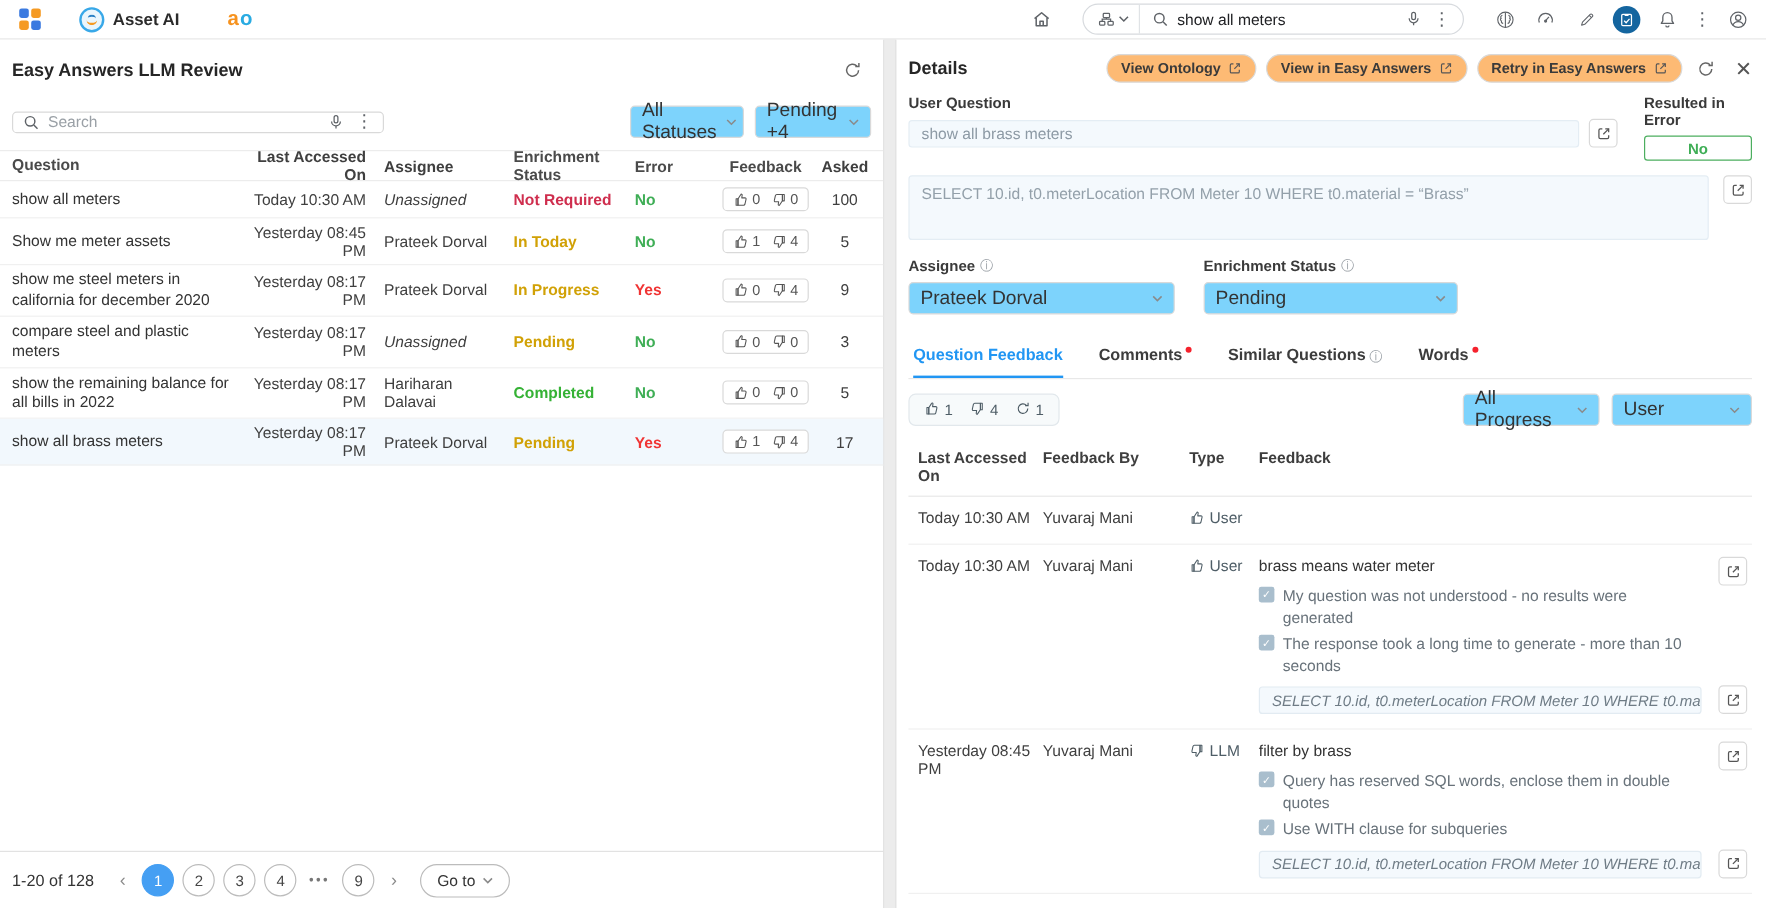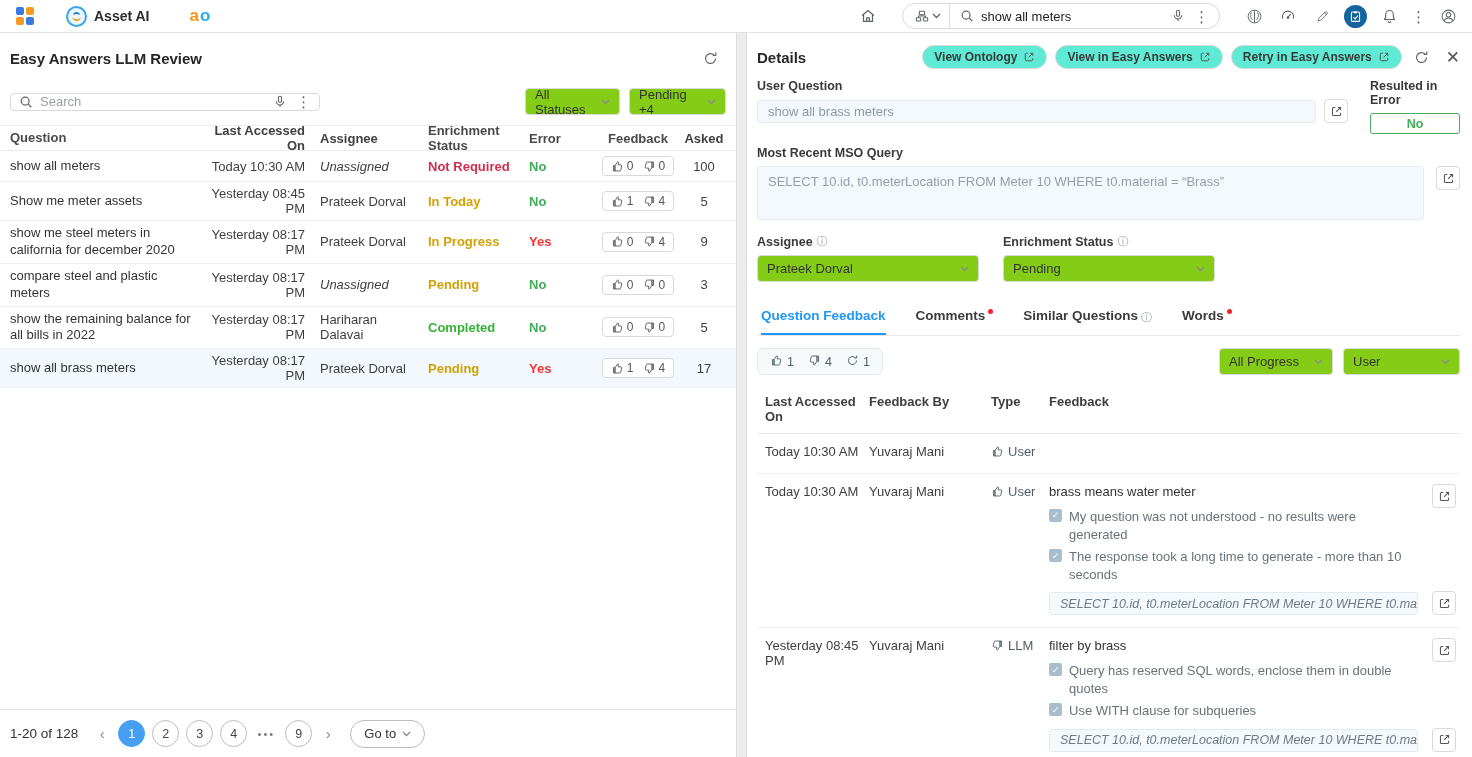--- a/index.html
+++ b/index.html
@@ -41,21 +41,21 @@
   .tabs { display:flex; }
   .tab { font-size:13.5px; font-weight:bold; color:#3c3c3c; padding:9px 18px 8px; cursor:pointer; border-bottom:2px solid transparent; }
   .tab.active { color:#2196f3; border-bottom-color:#2196f3; }
   .toggle-wrap { display:flex; align-items:center; gap:8px; padding-bottom:9px; }
   .switch { width:28px; height:15px; border-radius:8px; background:#2b9af3; position:relative; cursor:pointer; }
   .switch .knob { position:absolute; right:2px; top:2px; width:11px; height:11px; border-radius:50%; background:#fff; }
   .toggle-label { font-size:13px; color:#333; }
   .filter-row { display:flex; align-items:center; padding:12px 10px 10px; }
   .searchbox { width:310px; height:18px; border:1px solid #d9d9d9; border-radius:4px; display:flex; align-items:center; gap:7px; padding:0 8px; }
   .searchbox .ph { color:#9aa0a6; font-size:13px; flex:1; }
-  .sel { height:27px; border:1px solid #d9d9d9; border-radius:4px; background:#84cc16; display:flex; align-items:center; justify-content:space-between; gap:8px; padding:0 9px; font-size:13px; color:#333; cursor:pointer; }
+  .sel { height:27px; border:1px solid #d9d9d9; border-radius:4px; background:#7dd3fc; display:flex; align-items:center; justify-content:space-between; gap:8px; padding:0 9px; font-size:16px; color:#333; cursor:pointer; }
   .filter-row .spacer { flex:1; }
   .sel.statuses { width:95px; margin-right:9px; }
   .sel.pending { width:97px; }
 
   .lt { font-size:13px; }
   .lt-header { display:flex; align-items:center; border-top:1px solid #ececec; border-bottom:1px solid #ececec; padding:0 10px; height:26px; font-weight:bold; color:#4a4a4a; }
   .lt-row { display:flex; align-items:center; border-bottom:1px solid #f0f0f0; padding:4px 10px; min-height:31px; cursor:pointer; }
   .lt-row.selected { background:#f2f8fd; }
   .c-q { flex:1; padding-right:6px; line-height:1.3; }
   .c-acc { width:100px; text-align:right; color:#3f3f3f; }
@@ -74,21 +74,21 @@
   .pg-nav { color:#8a8a8a; font-size:15px; width:20px; text-align:center; cursor:pointer; }
   .pg-circle { width:27px; height:27px; border-radius:50%; border:1px solid #bcbcbc; display:flex; align-items:center; justify-content:center; font-size:12.5px; color:#444; cursor:pointer; background:#fff; }
   .pg-circle.active { background:#459ff3; border-color:#459ff3; color:#fff; }
   .pg-dots { color:#777; letter-spacing:2px; font-size:11px; width:24px; text-align:center; }
   .goto { height:28px; border:1px solid #bcbcbc; border-radius:14px; display:flex; align-items:center; gap:6px; padding:0 13px; font-size:13px; color:#333; margin-left:6px; cursor:pointer; }
 
   
   .rp-head { display:flex; align-items:center; padding:12px 0 10px; }
   .rp-title { font-size:15px; font-weight:bold; color:#262626; }
   .rp-actions { margin-left:auto; display:flex; align-items:center; gap:8px; }
-  .pill-btn { height:24px; border:1px solid #d9d9d9; border-radius:13px; background:#5eead4; display:flex; align-items:center; gap:6px; padding:0 11px; font-size:12px; font-weight:bold; color:#3a3a3a; cursor:pointer; }
+  .pill-btn { height:24px; border:1px solid #d9d9d9; border-radius:13px; background:#fdba74; display:flex; align-items:center; gap:6px; padding:0 11px; font-size:12px; font-weight:bold; color:#3a3a3a; cursor:pointer; }
   .rp-close { font-size:17px; color:#555; margin-left:4px; cursor:pointer; }
   .flabel { font-size:12.5px; font-weight:bold; color:#3a3a3a; margin-bottom:6px; display:flex; align-items:center; gap:4px; }
   .info-i { color:#9aa0a6; font-size:11px; font-weight:normal; }
   .uq-row { display:flex; gap:22px; }
   .uq-main { flex:1; }
   .uq-input-row { display:flex; gap:8px; align-items:center; }
   .lt-input { flex:1; height:23px; background:#f4f9fd; border:1px solid #e4edf4; border-radius:3px; display:flex; align-items:center; padding:0 10px; font-size:13px; color:#8d9aa5; }
   .sq-btn { width:24px; height:24px; border:1px solid #d9d9d9; border-radius:4px; background:#fff; display:flex; align-items:center; justify-content:center; color:#555; cursor:pointer; flex:0 0 auto; }
   .err-col { width:90px; }
   .err-col .flabel { justify-content:center; }
@@ -523,21 +523,20 @@
               </button>
           </div>
         </div>
         <div class="err-col">
           <div class="flabel">Resulted in Error</div>
           <div class="no-badge">No</div>
         </div>
       </div>
 
       <div class="mso-block">
-        <div class="flabel">Most Recent MSO Query</div>
         <div class="mso-row">
           <div class="mso-box">SELECT 10.id, t0.meterLocation FROM Meter 10 WHERE t0.material = “Brass”</div>
           <button class="sq-btn">
               <svg viewBox="0 0 16 16" width="13" height="13" fill="none" stroke="#555" stroke-width="1.3">
                 <path d="M6.5 3H4.4C3.6 3 3 3.6 3 4.4v7.2C3 12.4 3.6 13 4.4 13h7.2c.8 0 1.4-.6 1.4-1.4V9.5"></path>
                 <path d="M7.5 8.5L13 3"></path>
                 <path d="M9.5 3H13v3.5"></path>
               </svg>
             </button>
         </div>

